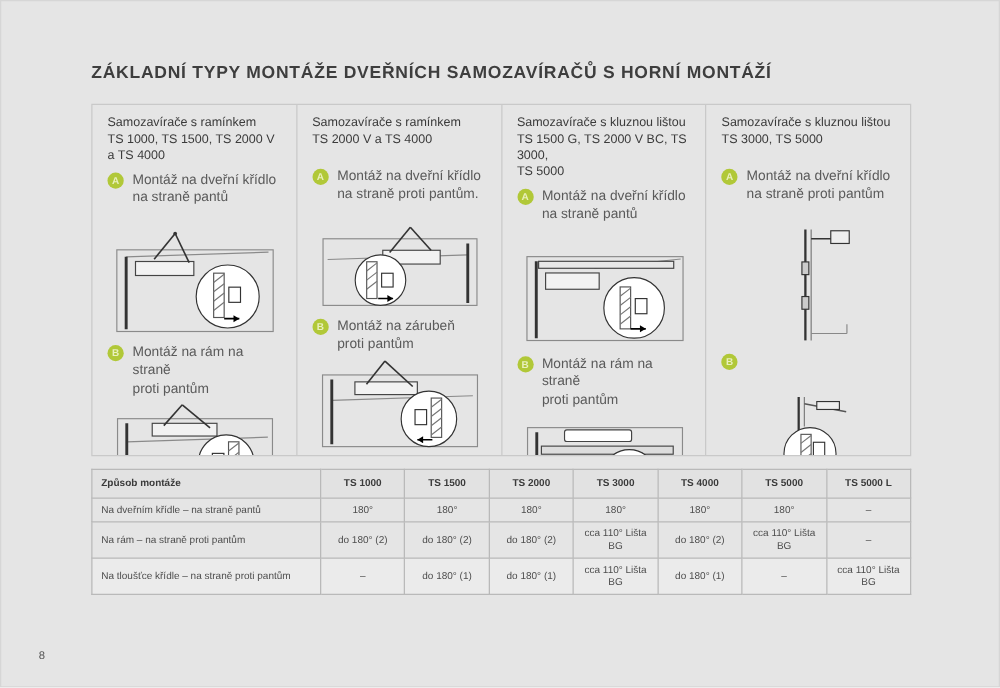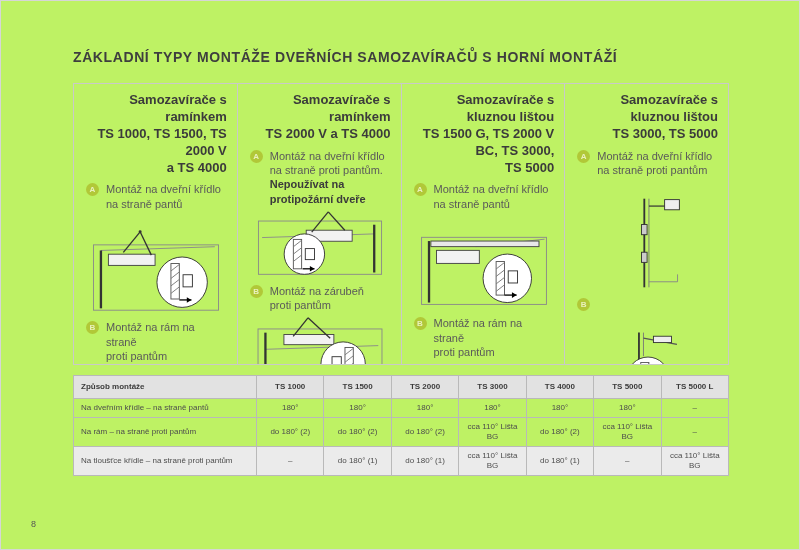--- a/index.html
+++ b/index.html
@@ -1,34 +1,34 @@
 <!DOCTYPE html>
 <html><head>
 <meta charset="utf-8">
 <style>
   html,body { margin:0; padding:0; background:#fff; }
   .page {
     position:relative; width:798px; height:548px;
-    border:1px solid #d6d6d6; background:#bef264;
+    border:1px solid #d6d6d6; background:#e5e5e5;
     font-family:"Liberation Sans", sans-serif;
     color:#4d4d4d; overflow:hidden;
   }
   .prewrap { white-space:pre-line; }
   .title {
     position:absolute; left:72px; top:48px; margin:0;
     font-size:14px; font-weight:bold; letter-spacing:0.6px; color:#3e3e3e;
   }
   
   .grid {
     position:absolute; left:72px; top:82px; width:656px; height:282px;
     border:1px solid #c9c9c9; display:flex; box-sizing:border-box; overflow:hidden;
   }
   .col { flex:1 1 0; padding:8px 10px 4px 12px; box-sizing:border-box; border-right:1px solid #c9c9c9; }
   .col:last-child { border-right:none; }
-  .col-header { font-size:13px; font-weight:bold; color:#3b3b3b; line-height:1.3; min-height:36px;text-align:right; }
+  .col-header { font-size:10px; font-weight:normal; color:#3b3b3b; line-height:1.3; min-height:36px; }
   .section { display:flex; align-items:flex-start; margin-top:6px; }
   .section.secA { min-height:42px; }
   .section.secB { min-height:28px; }
   .badge {
     flex:0 0 auto; width:13px; height:13px; border-radius:50%;
     background:#b1c838; color:#e9f0bd; font-size:8px; font-weight:bold;
     text-align:center; line-height:13px; margin-right:7px; margin-top:1px;
   }
   .sec-text { font-size:11px; line-height:1.3; color:#5a5a5a; }
   .sec-text b { color:#3b3b3b; display:block; }
@@ -110,21 +110,21 @@
         <path d="M92,70 l5,-3 v6 z" fill="#000"></path>
       </svg>
     </div>
 
     <div class="col">
       <div class="col-header prewrap">Samozavírače s ramínkem
 TS 2000 V a TS 4000</div>
       <div class="section secA">
         <span class="badge">A</span>
         <div class="sec-text prewrap"><span class="prewrap">Montáž na dveřní křídlo
-na straně proti pantům.</span><b class="prewrap">Nepoužívat na protipožární dveře</b></div>
+na straně proti pantům.</span></div>
       </div>
       <svg class="diag" width="140" height="68" viewBox="0 0 150 74">
         <g fill="none" stroke="#8a8a8a" stroke-width="1">
           <rect x="8" y="12" width="134" height="58"></rect>
           <line x1="12" y1="30" x2="134" y2="26"></line>
         </g>
         <line x1="134" y1="16" x2="134" y2="68" stroke="#333" stroke-width="2.5"></line>
         <rect x="60" y="22" width="50" height="12" fill="#f2f2f2" stroke="#444"></rect>
         <g stroke="#333" stroke-width="1.4" fill="none">
           <line x1="84" y1="2" x2="66" y2="24"></line>

